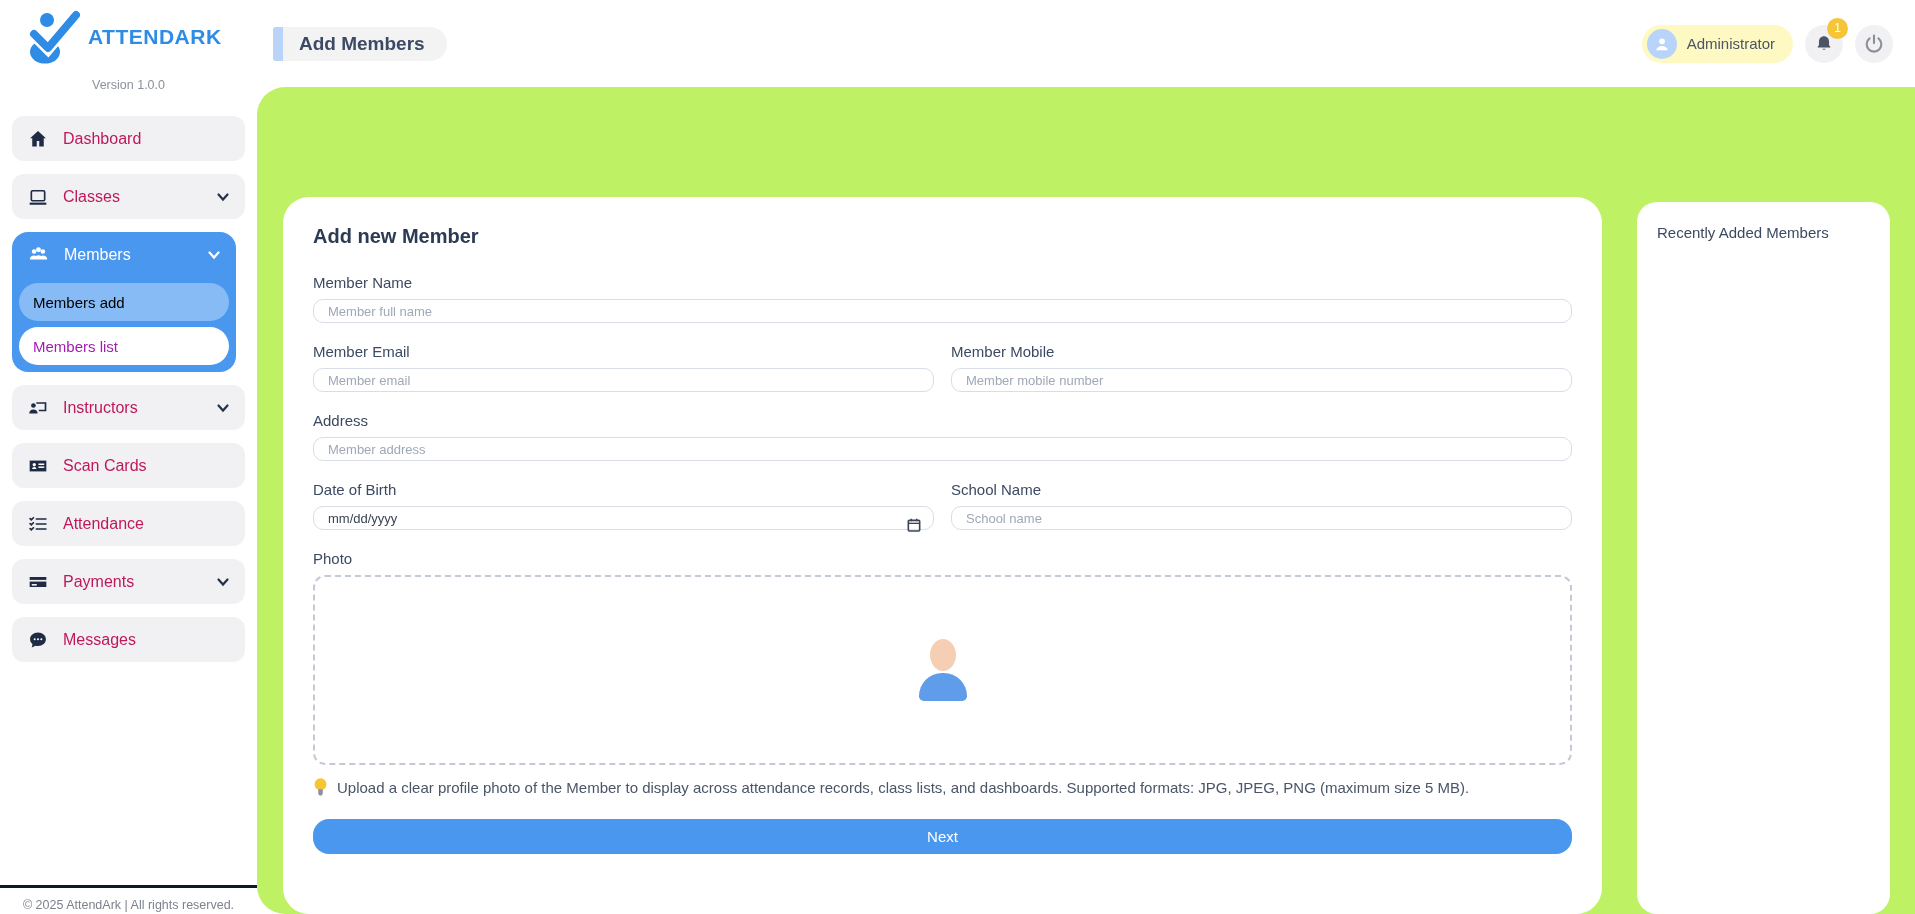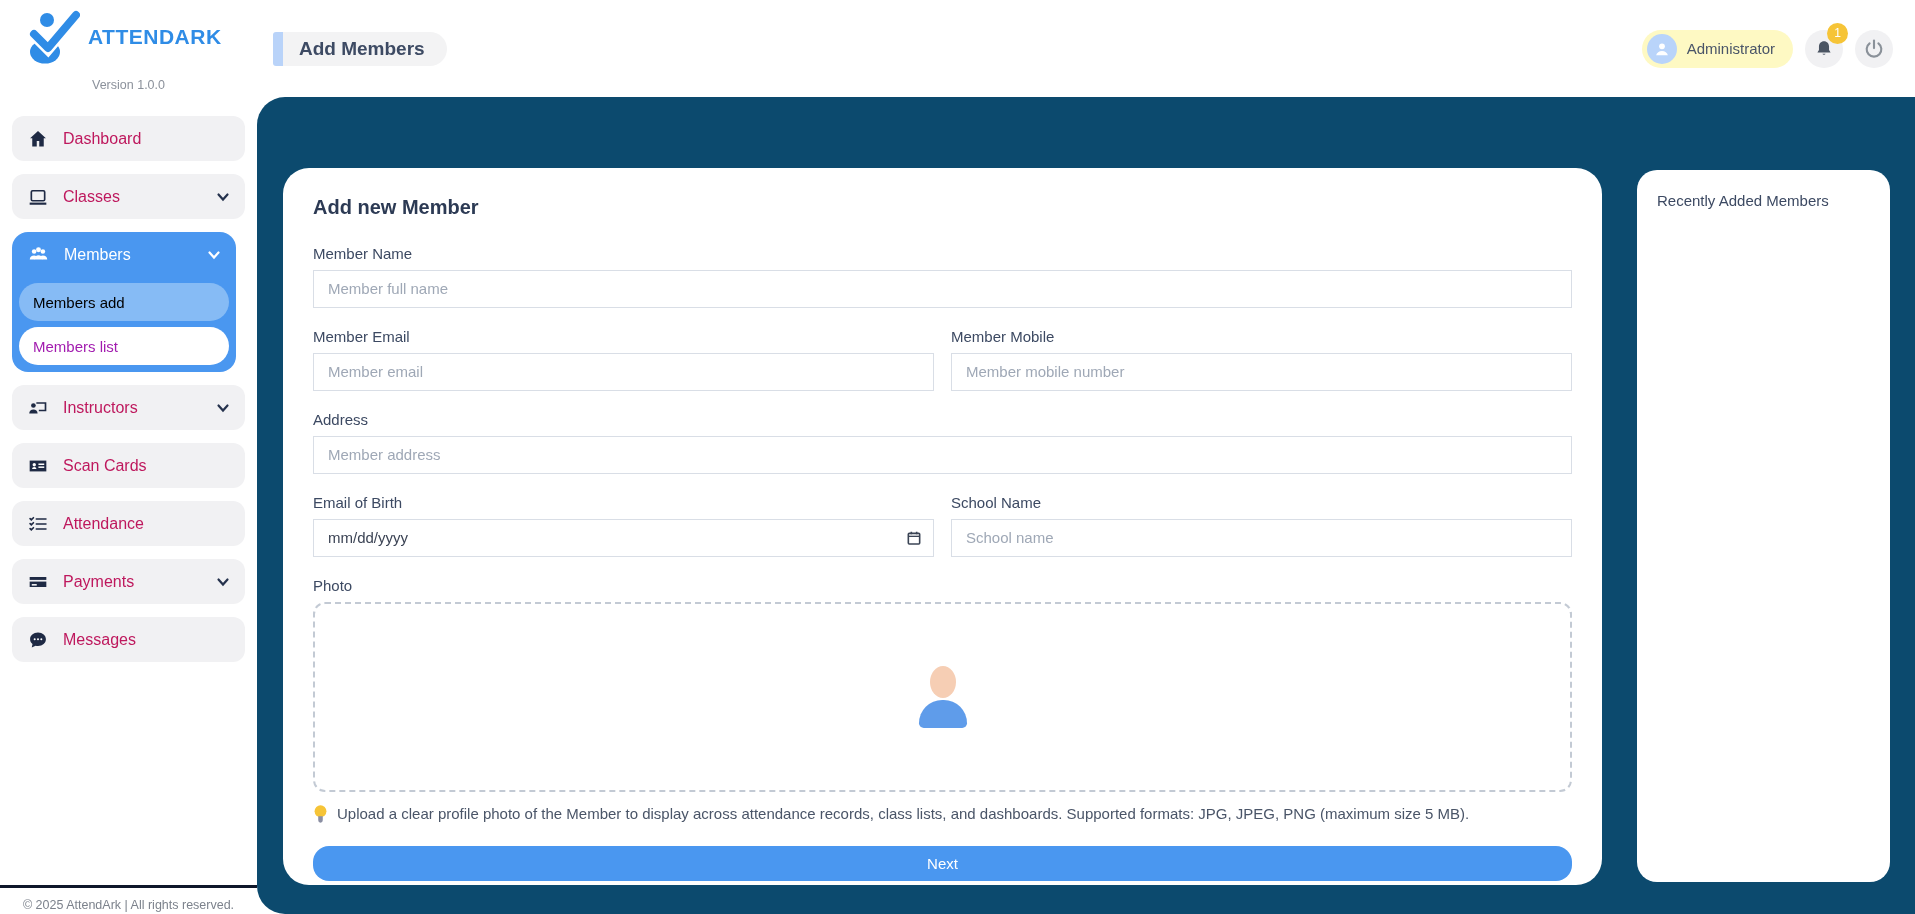--- a/index.html
+++ b/index.html
@@ -26,48 +26,48 @@
   .members-head .chev { color:#ffffff; }
   .sub-pill { height:38px; margin:6px 7px 0 7px; border-radius:19px; display:flex; align-items:center;
               padding:0 14px; font-size:15px; cursor:pointer; }
   .sub-pill.sp-active { background:#86bbf5; color:#000000; }
   .sub-pill.sp-plain { background:#ffffff; color:#a21caf; }
   .sidebar-footer { border-top:3px solid #0f172a; padding:10px 0 2px 0; text-align:center;
                     color:#7c828c; font-size:12.5px; }
 
   
   .main { flex:1; display:flex; flex-direction:column; height:100%; }
-  .topbar { height:97px; background:#ffffff; display:flex; align-items:center;
+  .topbar { height:87px; background:#ffffff; display:flex; align-items:center;
             justify-content:space-between; padding:0 22px 0 16px; }
   .title-pill { display:flex; align-items:stretch; height:34px; }
   .title-accent { width:10px; background:#b9d3f9; border-radius:3px 0 0 3px; }
   .title-text { background:#f3f3f4; border-radius:0 17px 17px 0; display:flex; align-items:center;
                 padding:0 22px 0 16px; color:#3d4a63; font-size:19px; font-weight:bold; }
   .topbar-right { display:flex; align-items:center; gap:12px; }
   .admin-pill { display:flex; align-items:center; gap:10px; background:#fef9c3; border-radius:19px;
                 height:38px; padding:0 18px 0 5px; cursor:pointer; }
   .avatar { width:30px; height:30px; border-radius:50%; background:#b9d4fa; display:flex;
             align-items:center; justify-content:center; }
   .admin-name { color:#4a5568; font-size:15px; }
   .icon-btn { width:38px; height:38px; border-radius:50%; background:#f1f1f3; display:flex;
               align-items:center; justify-content:center; position:relative; cursor:pointer; border:none; }
   .badge { position:absolute; top:-7px; right:-5px; min-width:21px; height:21px; border-radius:50%;
            background:#f6c437; color:#ffffff; font-size:12px; display:flex; align-items:center;
            justify-content:center; }
 
-  .content { flex:1; background:#0c4a6e; border-radius:28px 0 0 28px; padding:41px 25px 0 26px;
-             display:flex; gap:35px; align-items:center; }
+  .content { flex:1; background:#bef264; border-radius:28px 0 0 28px; padding:41px 25px 0 26px;
+             display:flex; gap:35px; align-items:flex-end; }
 
   
   .form-card { flex:1; background:#ffffff; border-radius:26px; padding:28px 30px; height:717px; }
   .card-title { color:#2c3a54; font-size:20px; font-weight:bold; margin-bottom:26px; }
   .fgroup { margin-bottom:20px; }
   .flabel { display:block; color:#3c4962; font-size:15px; margin-bottom:8px; }
-  .finput { width:100%; height:38px; border:1px solid #d9dee6; border-radius:0; padding:0 14px;
-            font-size:15px; color:#3b4455; background:#ffffff; outline:none;
+  .finput { width:100%; height:24px; border:1px solid #d9dee6; border-radius:10px; padding:0 14px;
+            font-size:13px; color:#3b4455; background:#ffffff; outline:none;
             font-family:"Liberation Sans", sans-serif; }
   .finput::placeholder { color:#9fa8b6; }
   .two-col { display:grid; grid-template-columns:1fr 1fr; column-gap:17px; }
   .date-wrap { position:relative; }
   .date-wrap .finput::placeholder { color:#3c4455; }
   .cal-icon { position:absolute; right:12px; top:11px; width:16px; height:16px; color:#3b4455; }
   .photo-box { border:2px dashed #c3cad4; border-radius:12px; height:190px; display:flex;
                align-items:center; justify-content:center; cursor:pointer; margin-bottom:12px; }
   .ph-avatar { width:48px; height:62px; position:relative; }
   .ph-head { position:absolute; left:11px; top:0; width:26px; height:32px; border-radius:50%;
@@ -292,21 +292,21 @@
           </div>
         </div>
 
         <div class="fgroup">
           <label class="flabel">Address</label>
           <input class="finput" type="text" placeholder="Member address" style="">
         </div>
 
         <div class="two-col">
           <div class="fgroup">
-            <label class="flabel">Email of Birth</label>
+            <label class="flabel">Date of Birth</label>
             <div class="date-wrap">
               <input class="finput" type="text" placeholder="mm/dd/yyyy" style="">
               <span class="cal-icon">
                 <svg width="16" height="16" viewBox="0 0 24 24" fill="none" stroke="currentColor" stroke-width="2.4">
                   <rect x="3.5" y="5" width="17" height="16" rx="1.5"></rect>
                     <path d="M3.5 9.5h17" stroke-width="2"></path>
                     <path d="M8 2.5v4M16 2.5v4"></path>
                 </svg>
               </span>
             </div>

